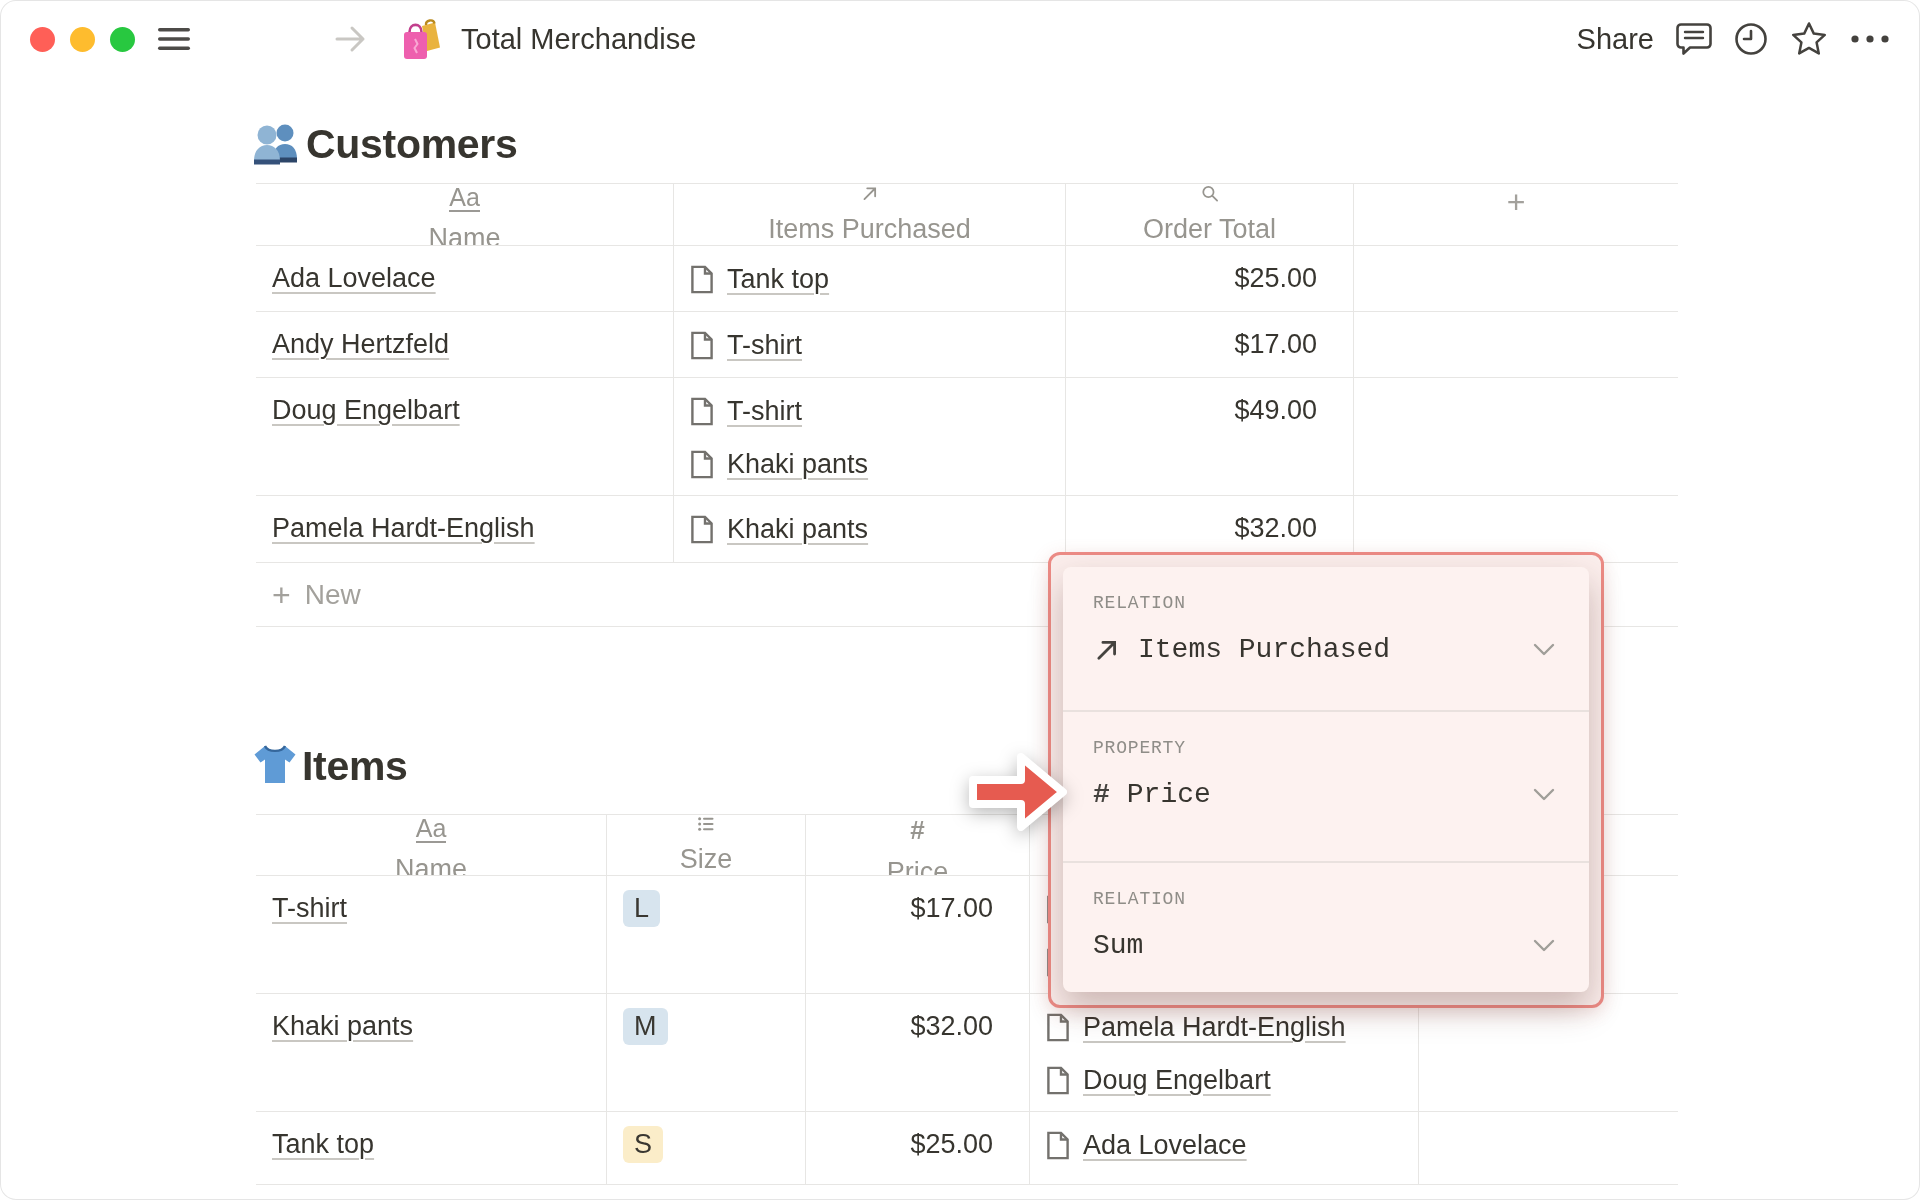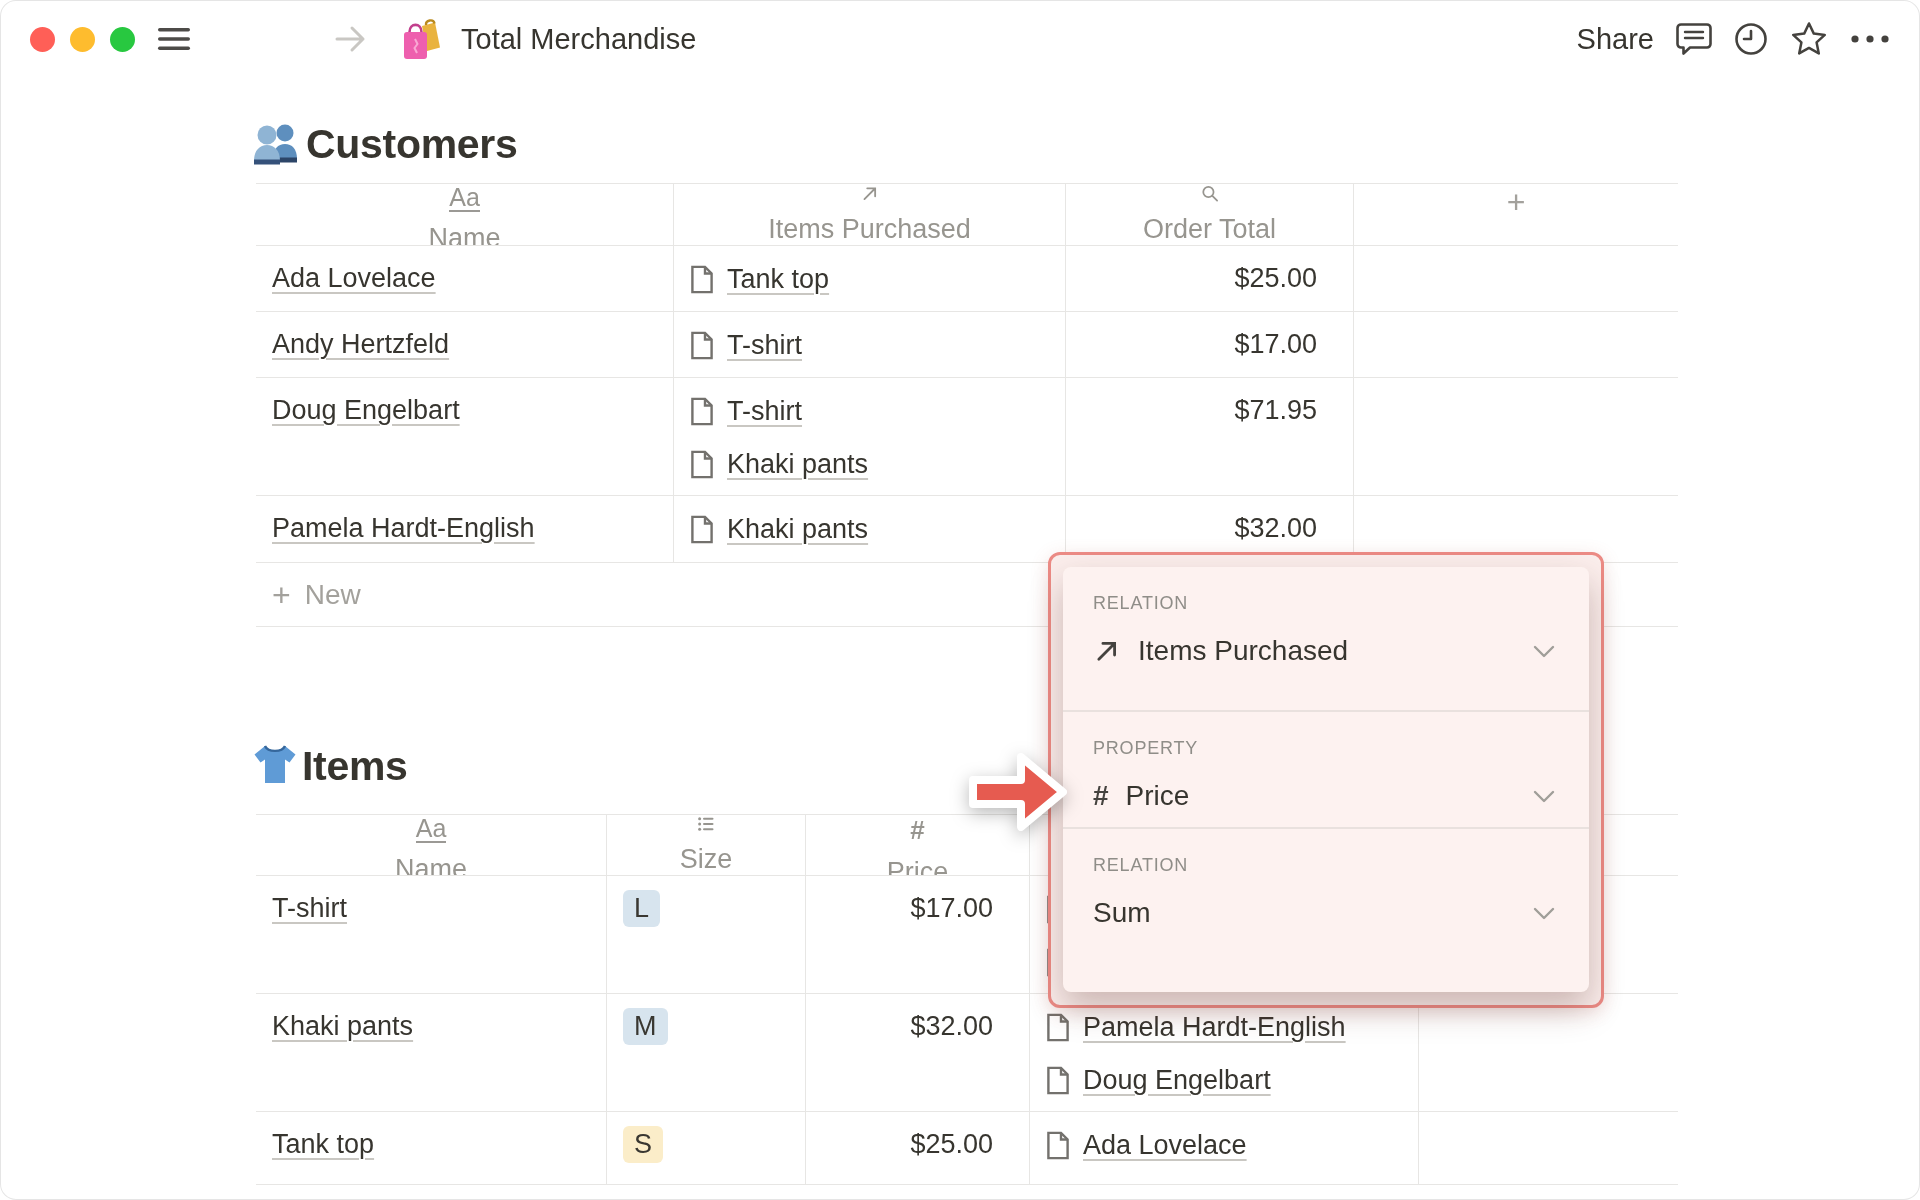--- a/index.html
+++ b/index.html
@@ -52,22 +52,22 @@
   .tag { display:inline-block; margin-top:14px; padding:3px 11px; border-radius:6px; font-size:27px; color:#393731; }
   .tag.blue { background:#d7e4ee; }
   .tag.yellow { background:#fbedc9; }
 
   
   .popup { position:absolute; left:1048px; top:552px; width:556px; height:456px;
            border:3px solid #ec8b85; border-radius:12px; background:#fbeeec;
            box-shadow:0 4px 18px rgba(190,90,80,0.18); }
   .pcard { position:absolute; left:12px; top:12px; right:12px; bottom:13px; background:#fdf2f0;
            border-radius:8px; box-shadow:0 16px 34px rgba(80,35,30,0.28); overflow:hidden; }
-  .psec { padding:26px 30px 0 30px; position:relative; }
-  .psec.s1{ height:143px; } .psec.s2{ height:115px; } .psec.s3{ height:133px; }
+  .psec { padding:26px 30px 0 30px; position:relative;font-family:Liberation Mono, monospace; }
+  .psec.s1{ height:143px; } .psec.s2{ height:149px; } .psec.s3{ height:133px; }
   .plabel { font-size:18px; letter-spacing:0.8px; color:#8f8d88; font-weight:500; }
   .prow { margin-top:21px; display:flex; align-items:center; gap:17px; font-size:28px; color:#37352f; cursor:pointer; }
   .prow .chev { margin-left:auto; margin-right:4px; display:flex; }
   .pdivider { height:2px; background:#e9e1de; }
   .phash { font-size:28px; font-weight:700; color:#45433f; }
 
   
   .red-arrow { position:absolute; left:966px; top:747px; filter:drop-shadow(0 5px 9px rgba(0,0,0,0.28)); }
 
   svg.icon { display:block; }
@@ -220,21 +220,21 @@
           <span class="ulink">T-shirt</span>
         </div>
         <div class="rel">
           <svg class="icon" width="24" height="29" viewBox="0 0 20 24">
               <path d="M2 1.5 h10.5 L18 7 v15.5 H2 Z" fill="#fff" stroke="#73716d" stroke-width="2"></path>
               <path d="M12.5 1.5 V7 H18" fill="none" stroke="#73716d" stroke-width="2"></path>
             </svg>
           <span class="ulink">Khaki pants</span>
         </div>
       </div>
-      <div class="cell vline numcell">$71.95</div>
+      <div class="cell vline numcell">$49.00</div>
       <div class="cell"></div>
     </div>
 
     <div class="cgrid trow h68">
       <div class="cell vline namecell"><span class="ulink">Pamela Hardt-English</span></div>
       <div class="cell vline relcell">
         <div class="rel">
           <svg class="icon" width="24" height="29" viewBox="0 0 20 24">
               <path d="M2 1.5 h10.5 L18 7 v15.5 H2 Z" fill="#fff" stroke="#73716d" stroke-width="2"></path>
               <path d="M12.5 1.5 V7 H18" fill="none" stroke="#73716d" stroke-width="2"></path>

